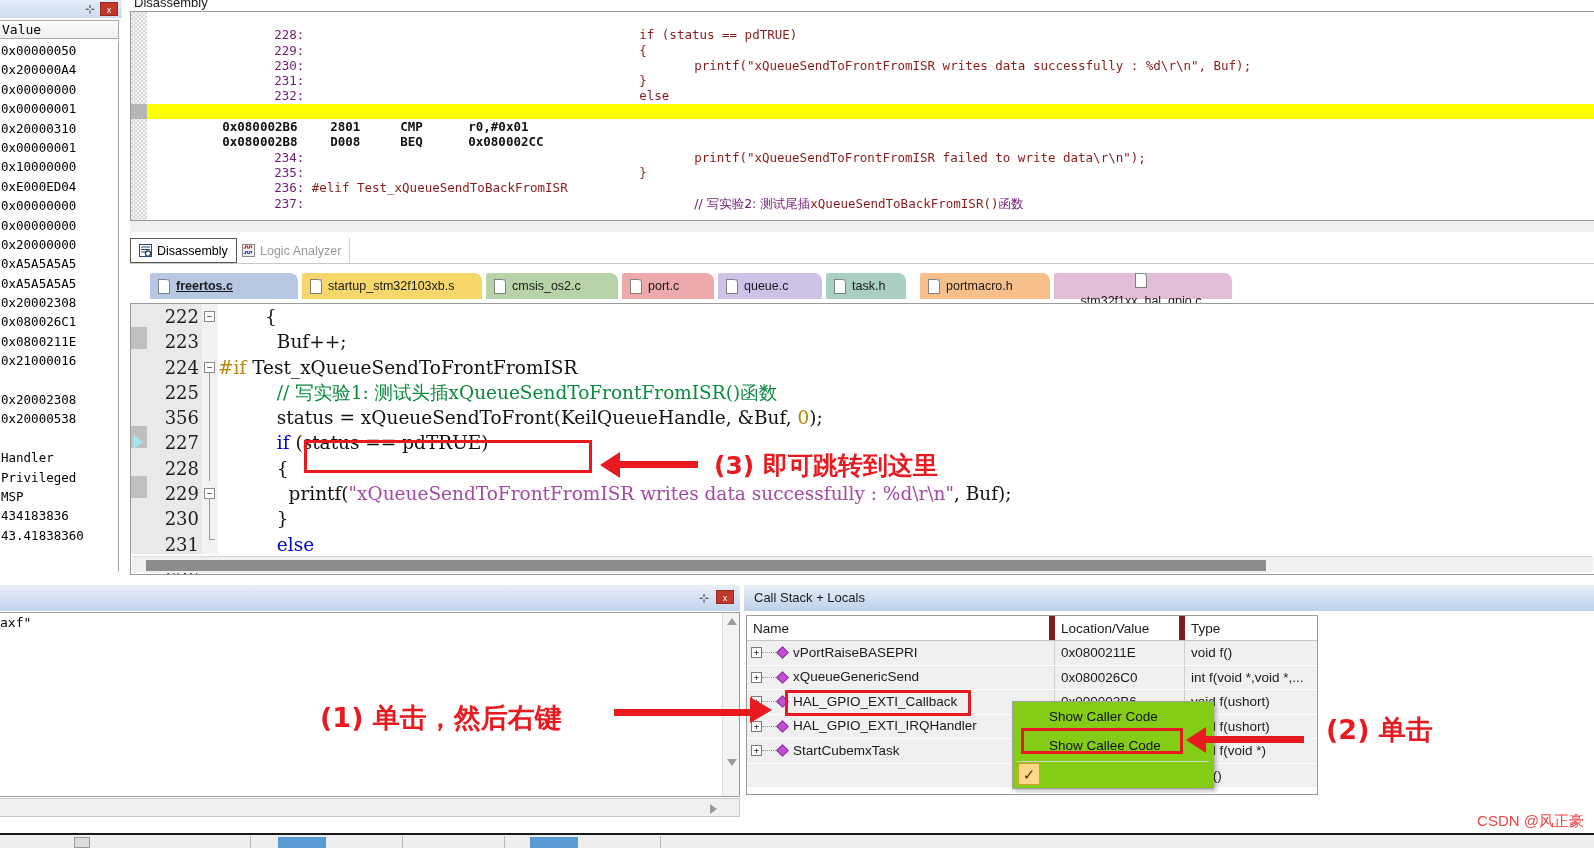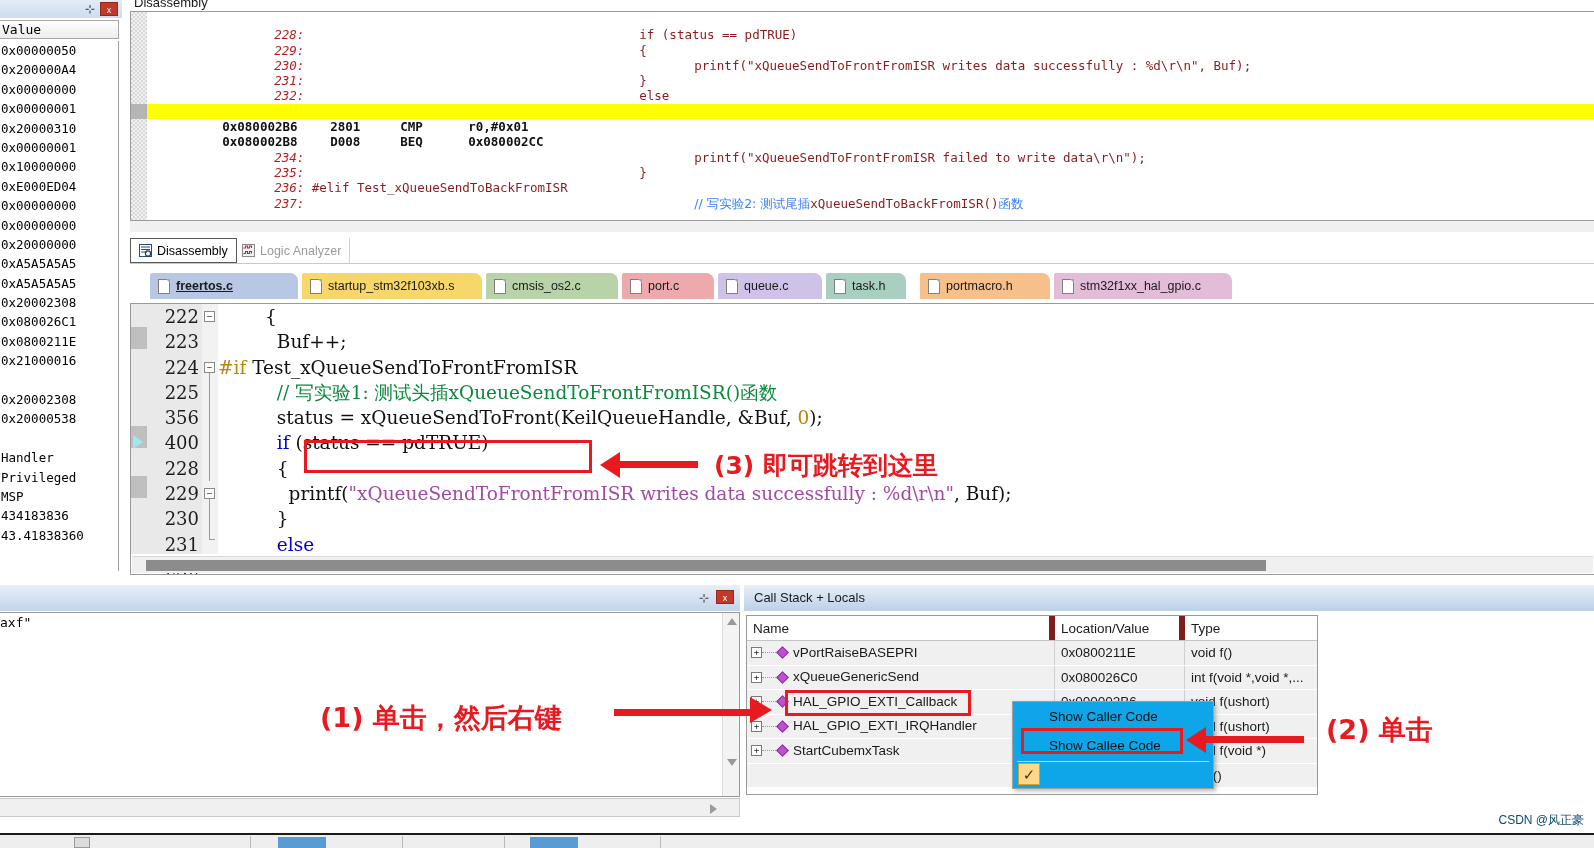--- a/index.html
+++ b/index.html
@@ -67,25 +67,25 @@
     background: repeating-conic-gradient(#d8d8d8 0% 25%, #f2f2f2 0% 50%) 0 0/4px 4px;
   }
   .disasm-gut-mark {
     position: absolute; left: 0; width: 16px; height: 15px; background: #b5b5b5;
   }
   #disasm-lines {
     position: absolute; left: 16px; top: 0; width: 1448px; height: 208px;
     font-family: "DejaVu Sans Mono", monospace; font-size: 12.5px;
   }
   .dl { position: relative; height: 15.3px; line-height: 15.3px; white-space: pre; }
-  .dl-num { color: #b91c1c; font-style: italic; }
+  .dl-num { color: #701a75; }
   .dl-src { color: #8b1a1a; }
   .dl-hl { background: #ffff00; }
   .dl-asm { color: #111; font-weight: bold; }
-  .dl-cn { color: #3b82f6; font-family: "DejaVu Sans", sans-serif; }
+  .dl-cn { color: #701a75; font-family: "DejaVu Sans", sans-serif; }
   #disasm-bottomstrip {
     position: absolute; left: 0; top: 221px; width: 1464px; height: 11px; background: #f0f0f0;
   }
 
   
   #viewtabs {
     position: absolute; left: 130px; top: 238px; width: 1464px; height: 26px;
     background: #ffffff; border-bottom: 1px solid #c8c8c8;
   }
   .vtab {
@@ -220,21 +220,21 @@
     width: 9px; height: 9px; background: #c050d0; transform: rotate(45deg);
     margin: 0 6px 0 2px; flex: 0 0 auto; border: 1px solid #8a2fa0;
   }
   #cs-right-blank {
     position: absolute; left: 574px; top: 30px; width: 276px; height: 180px; background: #fff;
   }
 
   
   #ctxmenu {
     position: absolute; left: 1012px; top: 701px; width: 202px; height: 88px;
-    background: #0ea5e9; border: 1px solid #a0a0a0;
+    background: #84cc16; border: 1px solid #a0a0a0;
     box-shadow: 2px 2px 4px rgba(0,0,0,0.28);
   }
   .ctx-item { height: 29px; line-height: 29px; font-size: 13.5px; color: #111; padding-left: 36px; }
   .ctx-sep { height: 1px; background: #d0d0d0; margin: 1px 4px; }
   #ctx-check {
     position: absolute; left: 5px; top: 61px; width: 22px; height: 22px;
     background: #ffd78a; border: 1px solid #d0a030;
     font-size: 15px; line-height: 21px; text-align: center; color: #4a3000;
   }
 
@@ -247,21 +247,21 @@
   .arrow-wrap { position: absolute; }
   .arrow-shaft { position: absolute; background: #e8191f; height: 7px; }
   .arrow-head {
     position: absolute; width: 0; height: 0;
     border-top: 13px solid transparent; border-bottom: 13px solid transparent;
   }
   .arrow-head.left { border-right: 20px solid #e8191f; }
 
   
   #watermark {
-    position: absolute; right: 10px; top: 812px; font-size: 12px; color: #0c4a6e;
+    position: absolute; right: 10px; top: 812px; font-size: 15px; color: #ef4444;
     font-family: "Liberation Sans", sans-serif;
   }
   #bottom-rule { position: absolute; left: 0; top: 833px; width: 1594px; height: 2px; background: #1a1a1a; }
   #taskbar { position: absolute; left: 0; top: 835px; width: 1594px; height: 13px; background: #eeeeee; }
   .tb-item { position: absolute; top: 2px; height: 11px; background: #5b9bd5; }
   .tb-div { position: absolute; top: 1px; width: 1px; height: 12px; background: #b9b9b9; }
   #cs-divider-v { position: absolute; left: 741px; top: 585px; width: 2px; height: 248px; background: #ffffff; }
   #mid-gap { position: absolute; left: 0; top: 575px; width: 1594px; height: 10px; background: #ffffff; }
 </style>
 </head>
@@ -408,42 +408,42 @@
         <span>queue.c</span>
       </div>
       <div class="ftab" style="left:696px;width:80px;background:#a9cfc0;">
         <span class="pageico"></span>
         <span>task.h</span>
       </div>
       <div class="ftab" style="left:790px;width:130px;background:#f7c08a;">
         <span class="pageico"></span>
         <span>portmacro.h</span>
       </div>
-      <div class="ftab" style="left:924px;width:178px;background:#e3bcd8;">
+      <div class="ftab" style="left:924px;width:178px;background:#e3bcd8;flex-direction:column;">
         <span class="pageico"></span>
         <span>stm32f1xx_hal_gpio.c</span>
       </div>
     </div>
   </div>
 
   <div id="editor">
     <div id="ed-bp">
       <div class="ed-bp-mark" style="top:23px;"></div>
       <div class="ed-bp-mark" style="top:122px;"></div>
       <div class="ed-bp-mark" style="top:172px;"></div>
       <div id="ed-arrow"></div>
     </div>
 
     <div id="ed-gutter">
       <div class="lnum">222</div>
       <div class="lnum">223</div>
       <div class="lnum">224</div>
       <div class="lnum">225</div>
       <div class="lnum">356</div>
-      <div class="lnum">400</div>
+      <div class="lnum">227</div>
       <div class="lnum">228</div>
       <div class="lnum">229</div>
       <div class="lnum">230</div>
       <div class="lnum">231</div>
       <div class="lnum">232</div>
     </div>
 
     <div id="ed-fold">
       <div class="foldbox" style="top:7px;">−</div>
       <div class="foldbox" style="top:58px;">−</div>

